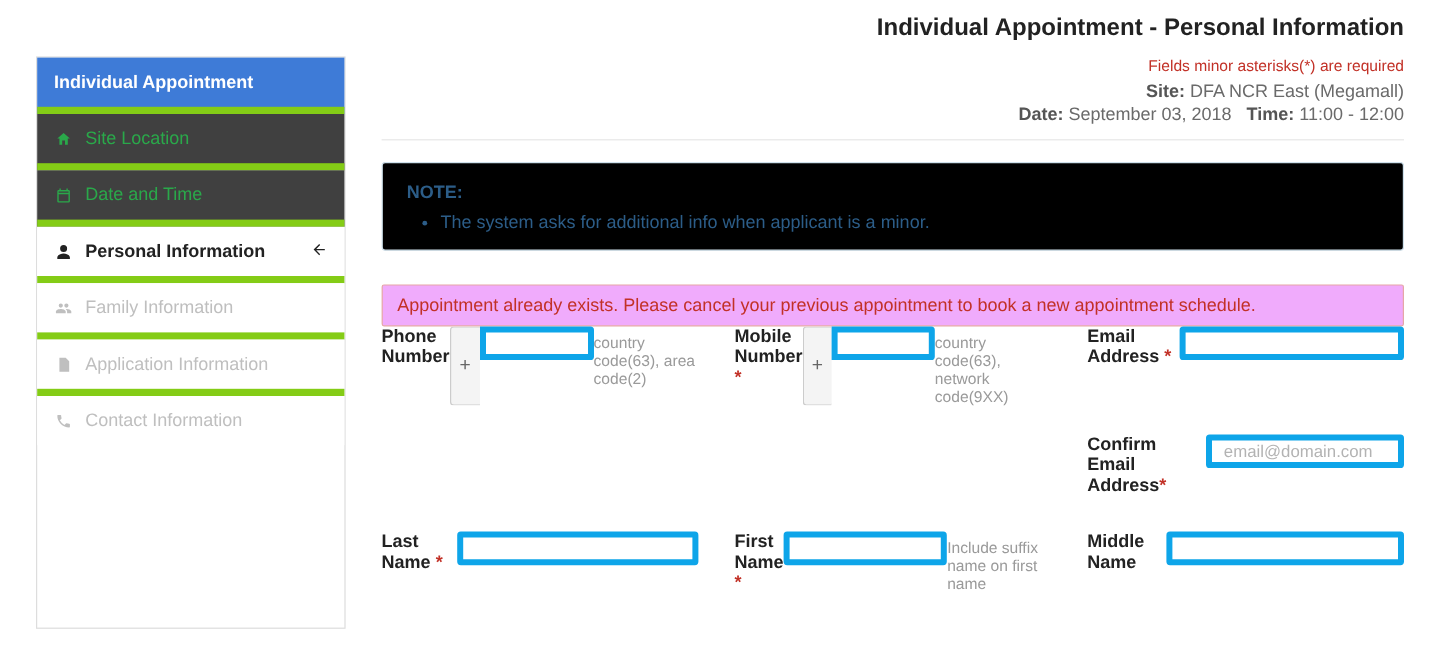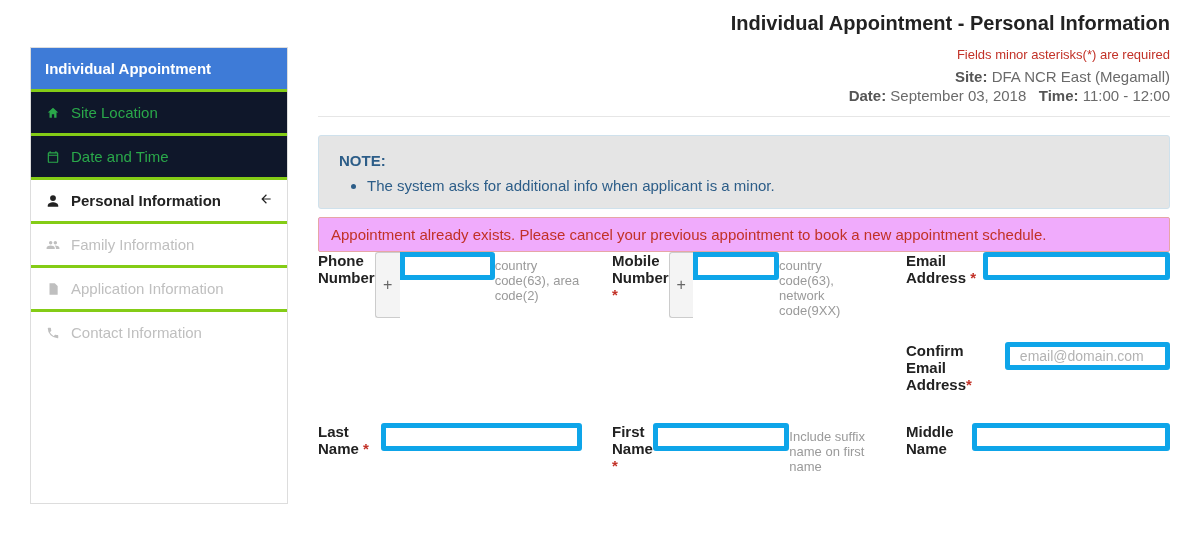--- a/index.html
+++ b/index.html
@@ -22,54 +22,54 @@
   .sidebar {
     width: 258px;
     border: 1px solid #ddd;
     flex-shrink: 0;
   }
   .sidebar-item {
     display: flex;
     align-items: center;
     gap: 10px;
     padding: 12px 14px;
-    border-bottom: 3px solid #84cc16;
+    border-bottom: 6px solid #84cc16;
     font-size: 15px;
     cursor: pointer;
     position: relative;
   }
   .sidebar-item:last-child { border-bottom: none; }
   .sidebar-header {
     background: #3e7bd7;
     color: #fff;
     font-weight: 600;
     cursor: default;
   }
-  .sidebar-done { color: #2aa84a; background:#0f172a;}
+  .sidebar-done { color: #2aa84a; background:#404040;}
   .sidebar-current { color: #222; background:#fff; font-weight: 600; }
   .sidebar-pending { color: #bfbfbf; background:#fff;}
   .sidebar-icon { width: 16px; display:inline-flex; justify-content:center; }
   .arrow-icon {
     position: absolute;
     right: 14px;
     font-weight: bold;
   }
   .content { flex: 1; }
   .top-meta { text-align: right; margin-bottom: 12px; }
   .req-note { color: #c23127; font-size: 13px; margin-bottom: 6px; }
   .meta-line { color: #555; font-size: 15px; margin-bottom: 2px;}
   .meta-line .lbl { font-weight: 600; color:#555;}
   .meta-line .val { color: #6a6a6a; }
   hr.sep { border: none; border-top: 1px solid #e6e6e6; margin: 10px 0 18px 0; }
   .note-box {
-    background: #e5e5e5;
+    background: #000000;
     border: 1px solid #cfe1ec;
     padding: 16px 20px 14px 20px;
     border-radius: 3px;
-    margin-bottom: 8px;
+    margin-bottom: 28px;
   }
   .note-title { color: #2c5d88; font-weight: 700; font-size: 15px; margin-bottom: 8px;}
   .note-box ul { padding-left: 28px; color: #2c5d88; font-size: 15px;}
   .alert-err {
     border: 1px solid #e6a6a6;
     background: #f0abfc;
     color: #c23127;
     padding: 8px 12px;
     font-size: 15px;
     border-radius: 2px;

